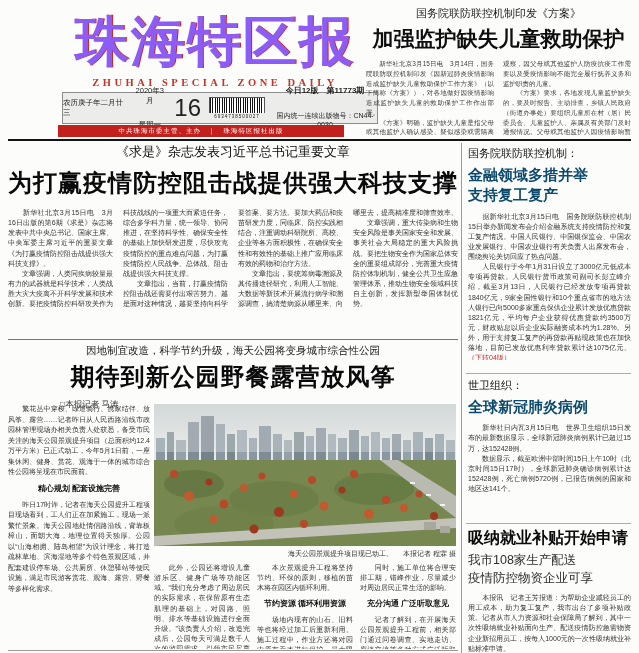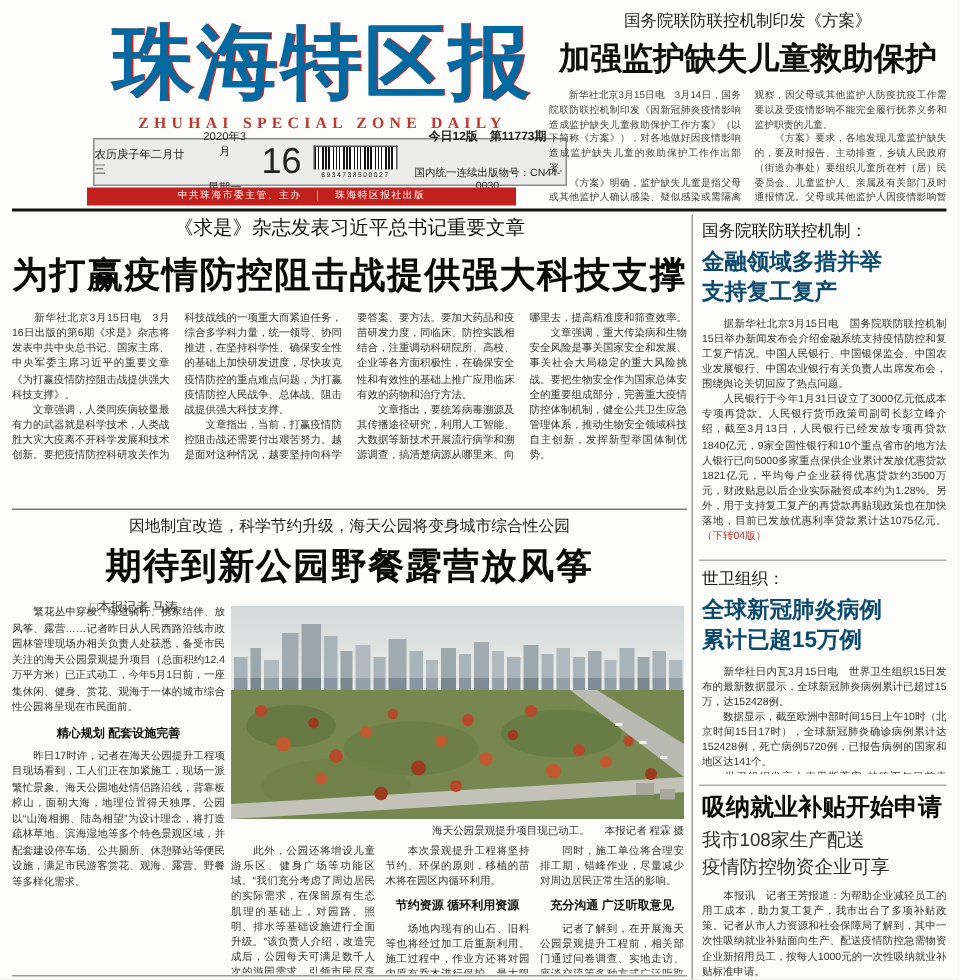--- a/index.html
+++ b/index.html
@@ -3,21 +3,21 @@
 <meta charset="utf-8">
 <style>
   html,body{margin:0;padding:0;background:#e9e9e7;}
   .page{position:relative;width:639px;height:653px;background:#fcfcfa;overflow:hidden;
         font-family:"Liberation Sans","DejaVu Sans",sans-serif;color:#1a1a1a;margin:0 auto;}
   .abs{position:absolute;}
 
   
   .mast-title{left:55px;top:0px;width:320px;height:78px;line-height:82px;text-align:center;
     font-family:"DejaVu Serif","Liberation Serif",serif;font-weight:900;font-size:54px;
-    color:#0369a1;letter-spacing:2px;text-shadow:1px 0 0 #d1241c;}
+    color:#8b5cf6;letter-spacing:2px;text-shadow:1px 0 0 #d1241c;}
   .mast-en{left:55px;top:77px;width:320px;text-align:center;
     font-family:"Liberation Serif","DejaVu Serif",serif;font-weight:bold;
     font-size:10.5px;color:#c0362c;letter-spacing:3.5px;}
   .datebox{left:62px;top:92px;width:314px;height:30px;background:#ececea;border:1px solid #8c8c8c;
     display:flex;align-items:center;justify-content:center;gap:8px;font-size:7.5px;color:#222;}
   .datebox .stack{display:flex;flex-direction:column;line-height:1.35;text-align:center;gap:14px;}
   .day-num{font-size:24px;font-weight:normal;line-height:1;}
   .barcode-wrap{display:flex;flex-direction:column;align-items:center;gap:1px;}
   .barcode{width:54px;height:15px;background:
     repeating-linear-gradient(90deg,#111 0 1px,#fff 1px 2px,#111 2px 3px,#fff 3px 5px,#111 5px 6px,#fff 6px 7px);
@@ -248,21 +248,20 @@
     <div class="r-body" style="height:148px;"><span>　　据新华社北京3月15日电　国务院联防联控机制15日举办新闻发布会介绍金融系统支持疫情防控和复工复产情况。中国人民银行、中国银保监会、中国农业发展银行、中国农业银行有关负责人出席发布会，围绕舆论关切回应了热点问题。
 　　人民银行于今年1月31日设立了3000亿元低成本专项再贷款。人民银行货币政策司副司长彭立峰介绍，截至3月13日，人民银行已经发放专项再贷款1840亿元，9家全国性银行和10个重点省市的地方法人银行已向5000多家重点保供企业累计发放优惠贷款1821亿元，平均每户企业获得优惠贷款约3500万元，财政贴息以后企业实际融资成本约为1.28%。另外，用于支持复工复产的再贷款再贴现政策也在加快落地，目前已发放优惠利率贷款累计达1075亿元。</span><span class="jump">（下转04版）</span></div>
   </div>
 
   <div class="abs r-div" style="top:373px;"></div>
 
   <div class="abs r-art" style="top:378px;height:141px;">
     <div class="r-kicker">世卫组织：</div>
     <div class="r-headline">
       <div>全球新冠肺炎病例</div>
-      <div>累计已超15万例</div>
     </div>
     <div class="r-body" style="height:72px;"><span>　　新华社日内瓦3月15日电　世界卫生组织15日发布的最新数据显示，全球新冠肺炎病例累计已超过15万，达152428例。
 　　数据显示，截至欧洲中部时间15日上午10时（北京时间15日17时），全球新冠肺炎确诊病例累计达152428例，死亡病例5720例，已报告病例的国家和地区达141个。
 　　世卫组织发言人克里斯蒂安·林德迈尔日前表示，虽然世卫组织总干事谭德塞已将新冠肺炎疫情称为“大流行”，但这并不意味着各国可以放弃遏制努力，各国应采取防控与治疗兼顾的综合方案，加大力度遏制疫情蔓延。
 　　林德迈尔说，各国应以身体状况等指标为依据，扩大检测和护理患者的能力，确保防控物资充足供应，同时保障一线医务工作人员，买时间遏制疫情蔓延。各国应在保证患者隐私的前提下相互通报确诊病例的情况和应对经验。</span></div>
   </div>
 
   <div class="abs r-div" style="top:523px;"></div>
 
   <div class="abs r-art" style="top:528px;height:125px;">

